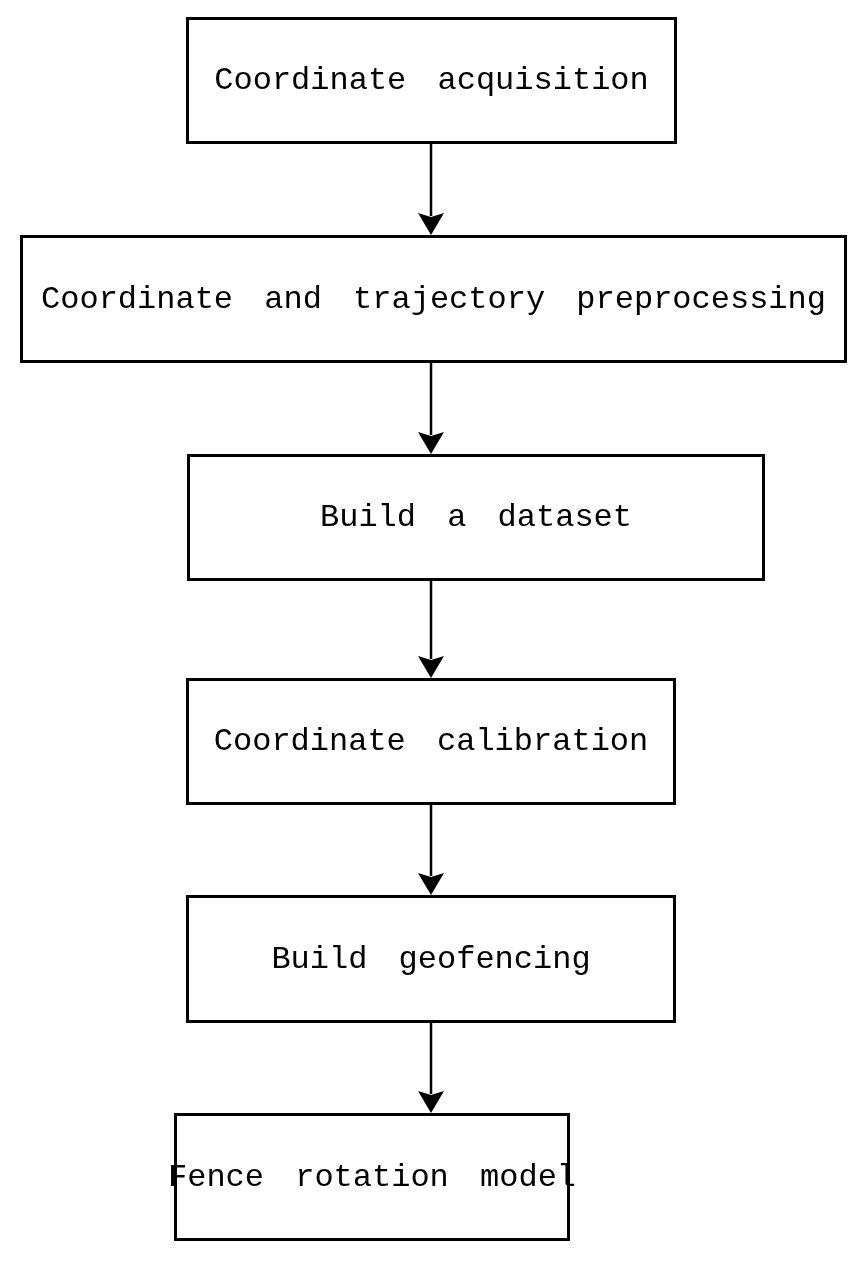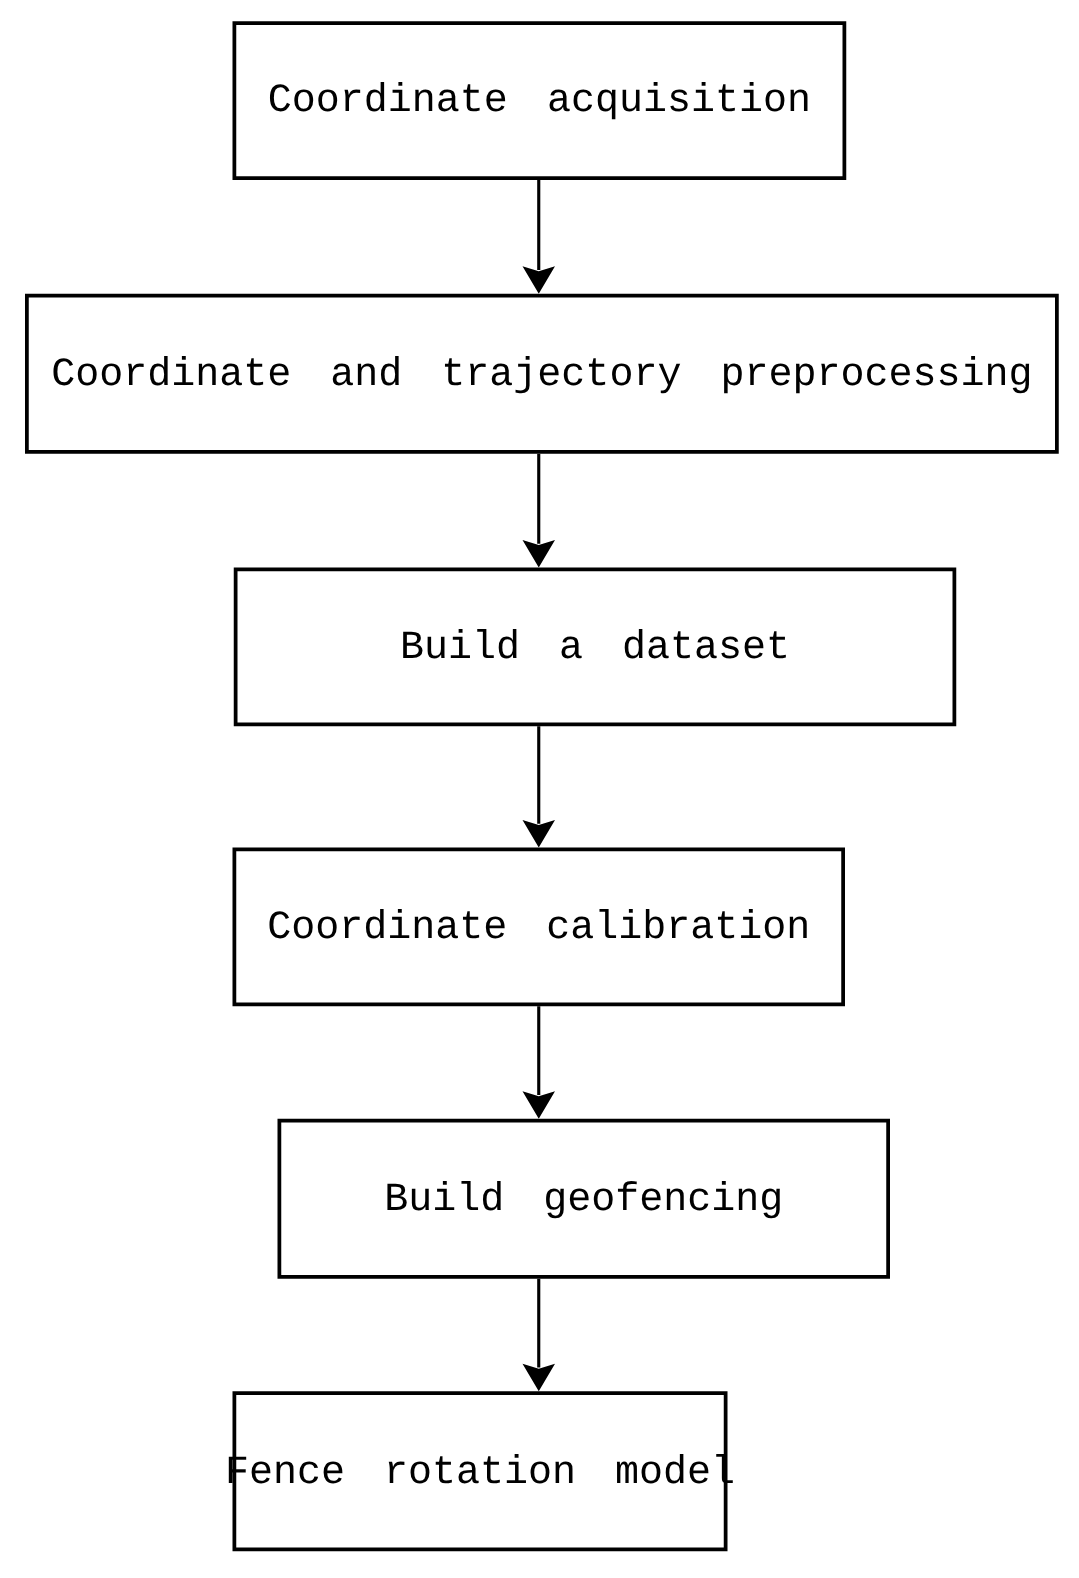--- a/index.html
+++ b/index.html
@@ -30,22 +30,22 @@
     color: #000000;
     letter-spacing: 0px;
     word-spacing: 12px;
     white-space: nowrap;
   }
   
   .n1 { left: 186px; top: 17px;   width: 491px; height: 127px; }
   .n2 { left: 20px;  top: 235px;  width: 827px; height: 128px; }
   .n3 { left: 187px; top: 454px;  width: 578px; height: 127px; }
   .n4 { left: 186px; top: 678px;  width: 490px; height: 127px; }
-  .n5 { left: 186px; top: 895px;  width: 490px; height: 128px; margin-left: 36px; }
-  .n6 { left: 186px; top: 1113px; width: 396px; height: 128px; }
+  .n5 { left: 186px; top: 895px;  width: 490px; height: 128px; }
+  .n6 { left: 174px; top: 1113px; width: 396px; height: 128px; }
 
   .arrow {
     position: absolute;
     left: 415px;
     width: 32px;
     overflow: visible;
   }
   .a1 { top: 144px;  height: 91px; }
   .a2 { top: 363px;  height: 91px; }
   .a3 { top: 581px;  height: 97px; }

